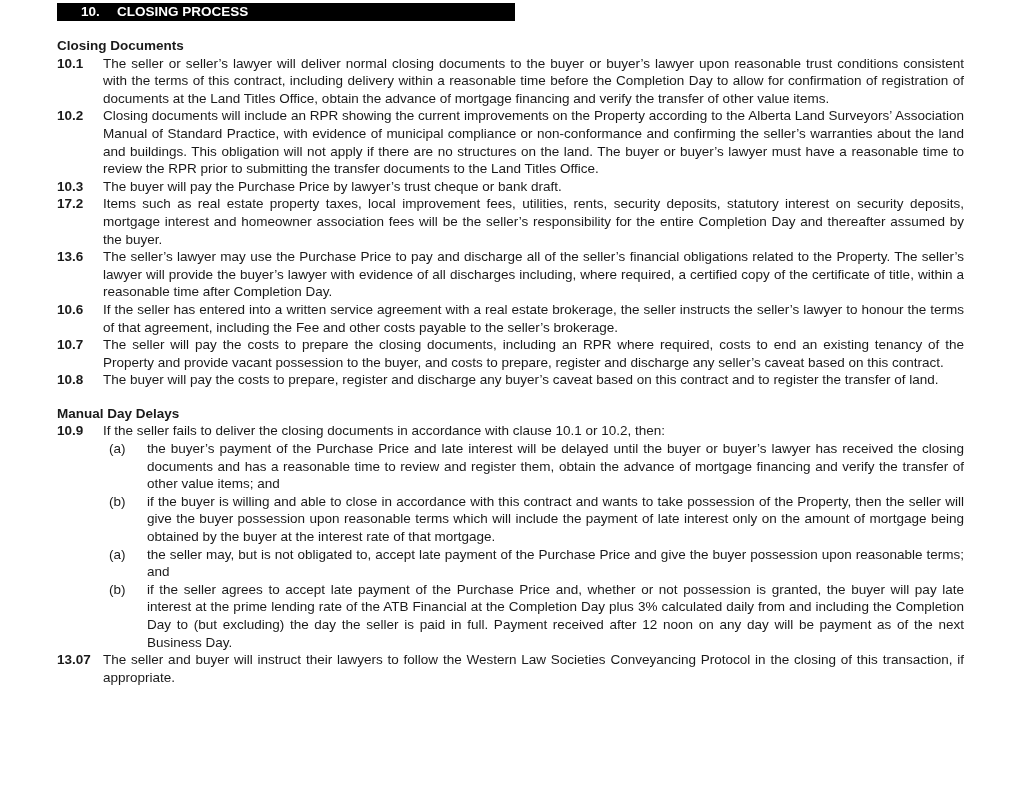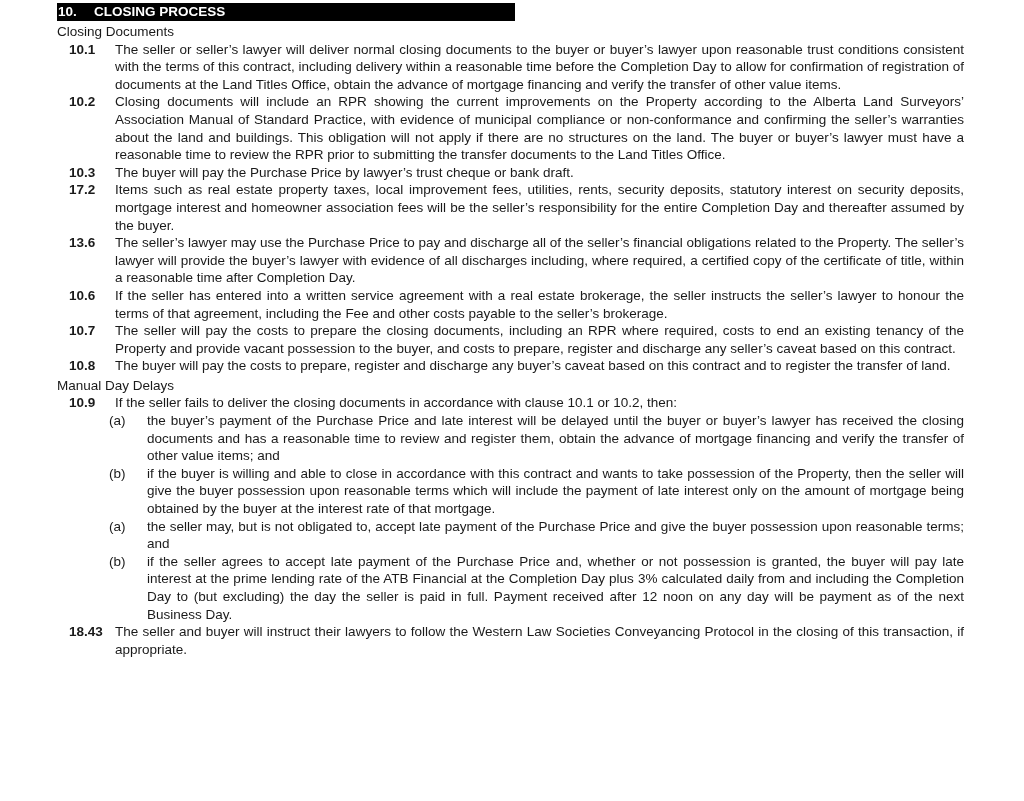--- a/index.html
+++ b/index.html
@@ -27,31 +27,30 @@
     background: #000000;
     color: #ffffff;
     width: 458px;
     height: 18px;
     display: flex;
     align-items: center;
     font-weight: bold;
     font-size: 13.5px;
   }
   .header-bar .hnum {
-    padding-left: 1px;
+    padding-left: 24px;
     width: 36px;
   }
   .subheading {
-    font-weight: normal;
-    margin-top: 2px;
+    font-weight: bold;
+    margin-top: 16px;
   }
   .clause {
     display: flex;
     align-items: flex-start;
-    margin-left: 12px;
   }
   .clause-num {
     font-weight: bold;
     flex: 0 0 46px;
   }
   .clause-body {
     flex: 1 1 auto;
     text-align: justify;
   }
   .subclause {
@@ -138,17 +137,17 @@
   <div class="subclause">
     <span class="subclause-label">(a)</span>
     <span class="subclause-body">the seller may, but is not obligated to, accept late payment of the Purchase Price and give the buyer possession upon reasonable terms; and</span>
   </div>
   <div class="subclause">
     <span class="subclause-label">(b)</span>
     <span class="subclause-body">if the seller agrees to accept late payment of the Purchase Price and, whether or not possession is granted, the buyer will pay late interest at the prime lending rate of the ATB Financial at the Completion Day plus 3% calculated daily from and including the Completion Day to (but excluding) the day the seller is paid in full. Payment received after 12 noon on any day will be payment as of the next Business Day.</span>
   </div>
 
   <div class="clause">
-    <span class="clause-num">18.43</span>
+    <span class="clause-num">13.07</span>
     <span class="clause-body">The seller and buyer will instruct their lawyers to follow the Western Law Societies Conveyancing Protocol in the closing of this transaction, if appropriate.</span>
   </div>
 
 </div>
 
 </body></html>

